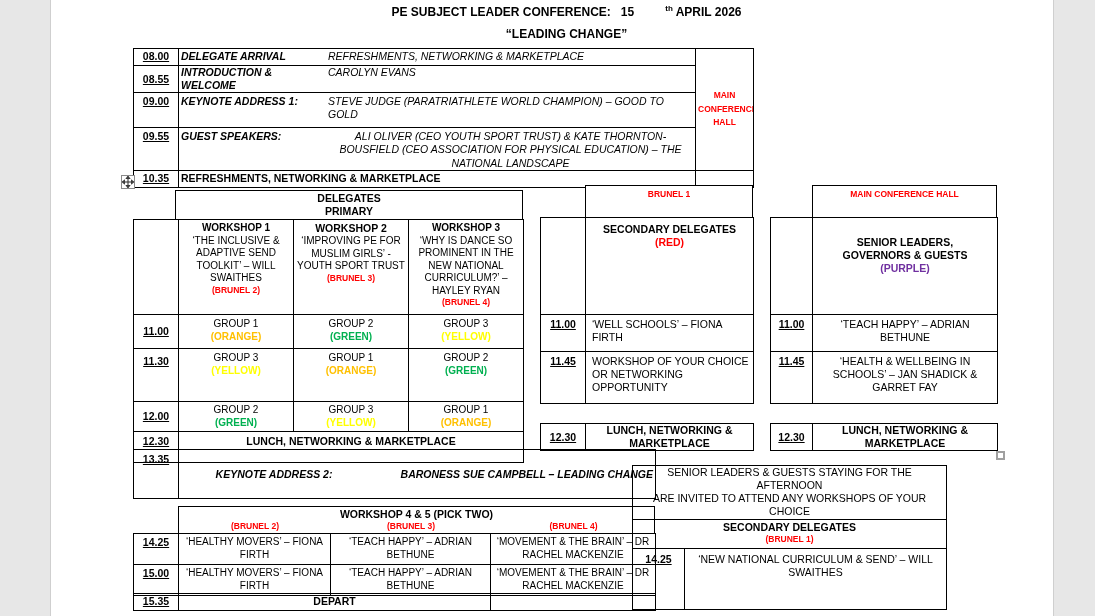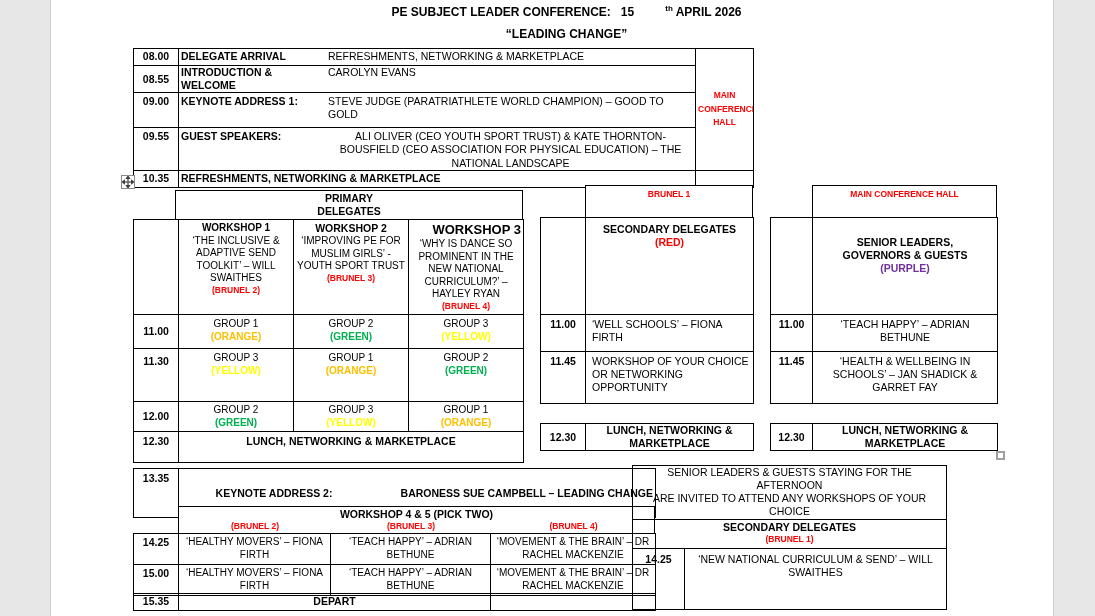--- a/index.html
+++ b/index.html
@@ -5,25 +5,25 @@
   html,body{margin:0;padding:0;background:#fff;}
   #screen{position:relative;width:1095px;height:616px;background:#ffffff;overflow:hidden;
           font-family:"Liberation Sans",sans-serif;color:#000;font-size:10.5px;line-height:1.25;}
   .abs{position:absolute;}
   .margin-strip{background:#e7e7e7;}
   table{border-collapse:collapse;table-layout:fixed;}
   td{border:1px solid #000;padding:0 2px;overflow:hidden;vertical-align:middle;}
   .b{font-weight:bold;}
   .ctr{text-align:center;}
   .top{vertical-align:top;}
-  .time{font-weight:bold;text-align:center;}
+  .time{font-weight:bold;text-align:center;text-decoration:underline;}
   .sm{font-size:10px;}
   .xs{font-size:8.5px;font-weight:bold;}
   .pre{white-space:pre;}
-  .flexrow{display:flex;align-items:flex-start;}
+  .flexrow{display:flex;align-items:flex-start;font-style:italic;}
   .lbl{flex:0 0 147px;font-weight:bold;}
   .hdrbox{border:1px solid #000;text-align:center;box-sizing:border-box;background:#fff;}
   sup{font-size:8px;padding-left:31px;}
   .handle{box-sizing:border-box;border:1px solid #8a8a8a;background:#fff;}
 </style>
 </head>
 <body>
 
 <div id="screen">
 
@@ -94,22 +94,22 @@
         <line x1="2" y1="6" x2="10" y2="6"></line>
         <polygon points="6,0.2 4.4,2.4 7.6,2.4"></polygon>
         <polygon points="6,11.8 4.4,9.6 7.6,9.6"></polygon>
         <polygon points="0.2,6 2.4,4.4 2.4,7.6"></polygon>
         <polygon points="11.8,6 9.6,4.4 9.6,7.6"></polygon>
       </g>
     </svg>
   </div>
 
   <div class="abs hdrbox" style="left:175px;top:190px;width:348px;height:30px;padding-top:1px;">
+    <div class="b">DELEGATES</div>
     <div class="b">PRIMARY</div>
-    <div class="b">DELEGATES</div>
   </div>
 
   <table class="abs" style="left:133px;top:219px;width:390px;">
     <colgroup>
         <col style="width:45px">
         <col style="width:115px">
         <col style="width:115px">
         <col style="width:115px">
       </colgroup>
     <tbody>
@@ -119,21 +119,21 @@
         <div class="b" style="font-size:10px;">WORKSHOP 1</div>
         <div>‘THE INCLUSIVE &amp; ADAPTIVE SEND TOOLKIT’ – WILL SWAITHES</div>
         <div class="xs" style="color: rgb(255, 0, 0);">(BRUNEL 2)</div>
       </td>
       <td class="top ctr sm" style="padding-top:2px;">
         <div class="b" style="font-size:10.5px;">WORKSHOP 2</div>
         <div>‘IMPROVING PE FOR MUSLIM GIRLS’ - YOUTH SPORT TRUST</div>
         <div class="xs" style="color: rgb(255, 0, 0);">(BRUNEL 3)</div>
       </td>
       <td class="top ctr sm" style="padding-top:2px;">
-        <div class="b" style="font-size:13px;text-align:right;">WORKSHOP 3</div>
+        <div class="b" style="font-size:10px;">WORKSHOP 3</div>
         <div>‘WHY IS DANCE SO PROMINENT IN THE NEW NATIONAL CURRICULUM?’ – HAYLEY RYAN</div>
         <div class="xs" style="color: rgb(255, 0, 0);">(BRUNEL 4)</div>
       </td>
     </tr>
     <tr>
       <td class="time" style="height:33px;">11.00</td>
       <td class="top ctr sm" style="padding-top:3px;">
             <div>GROUP 1</div>
             <div class="b" style="color: rgb(255, 192, 0);">(ORANGE)</div>
           </td>
@@ -257,21 +257,21 @@
     <tbody>
         <tr>
       <td class="time" style="height:26px;">12.30</td>
       <td class="b ctr">LUNCH, NETWORKING &amp; MARKETPLACE</td>
     </tr>
   </tbody>
     </table>
 
   <div class="abs handle" style="left:996px;top:451px;width:9px;height:9px;border-color:#a0a0a0;border-width:2px;"></div>
 
-  <table class="abs" style="left:133px;top:468px;width:522px;">
+  <table class="abs" style="left:133px;top:449px;width:522px;">
     <colgroup>
         <col style="width:45px">
         <col style="width:477px">
       </colgroup>
     <tbody>
         <tr>
       <td class="time top" style="height:45px;padding-top:3px;">13.35</td>
       <td>
         <div class="flexrow" style="align-items:center;padding-top:2px;justify-content:flex-end;">
           <span class="b" style="flex:0 0 185px;">KEYNOTE ADDRESS 2:</span>

